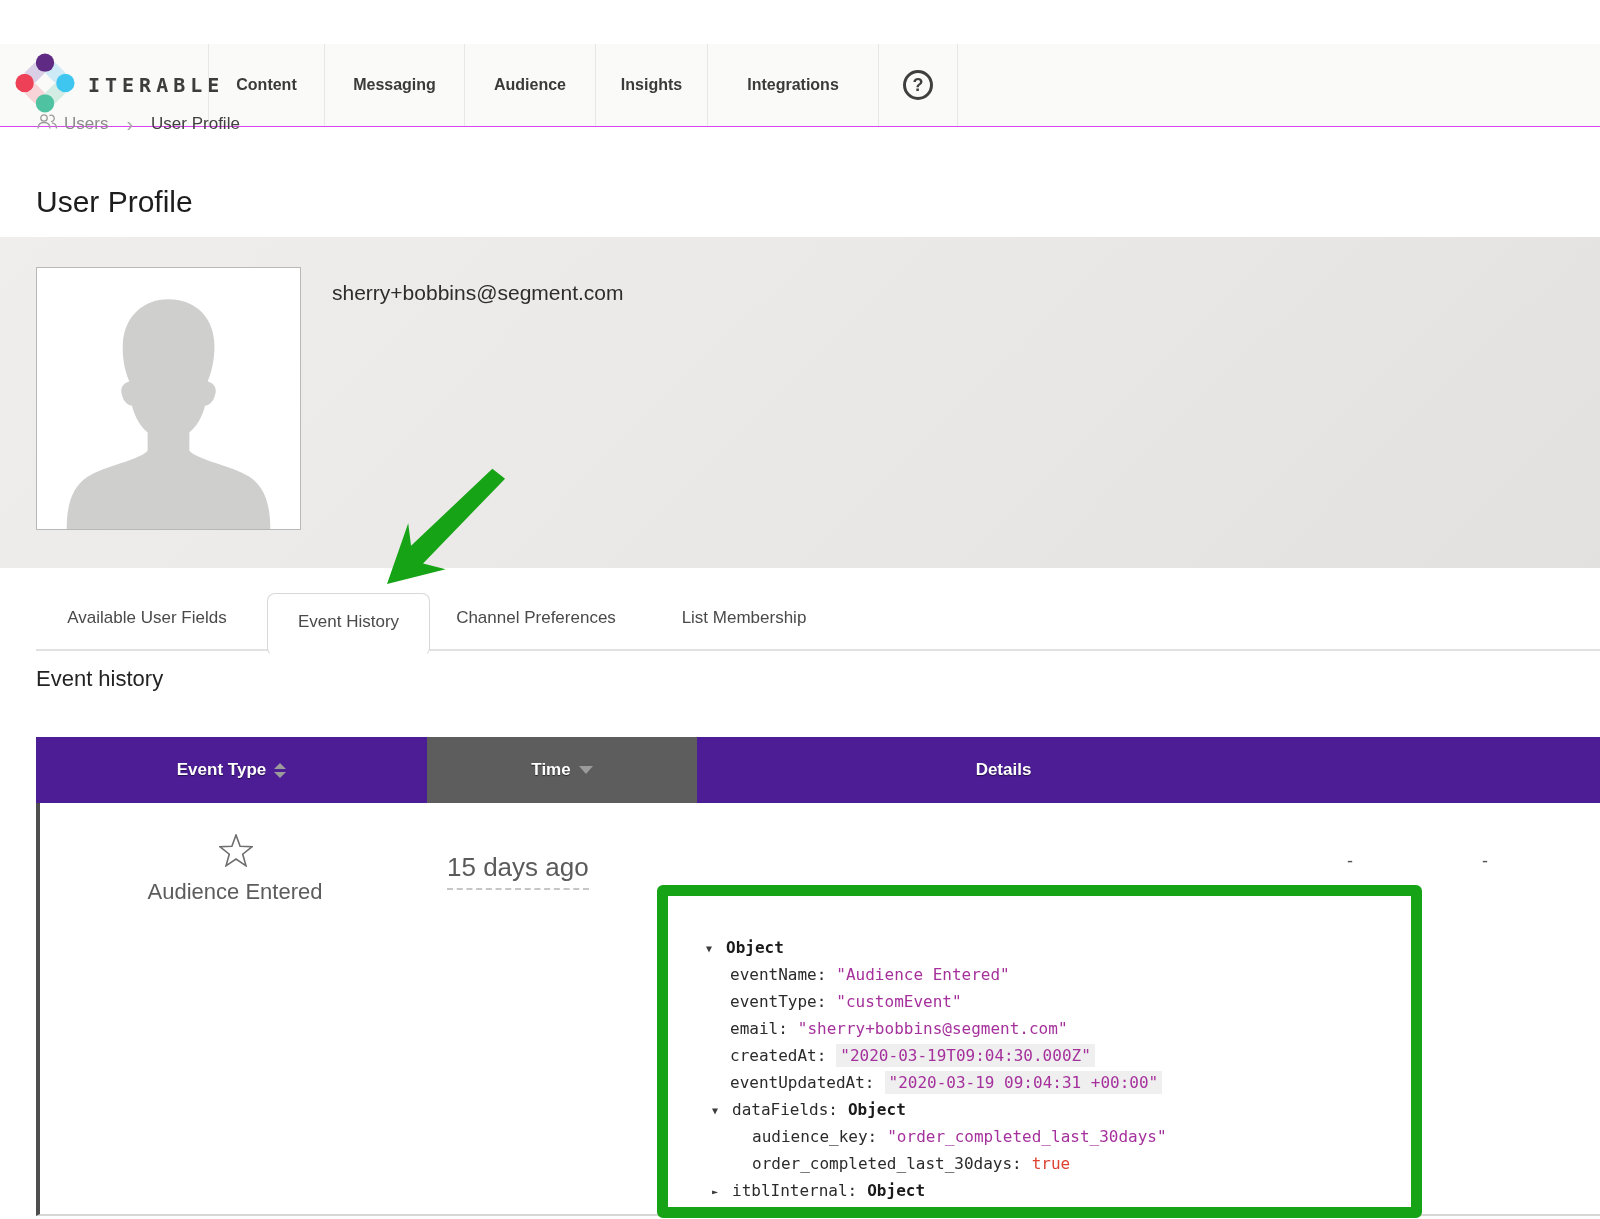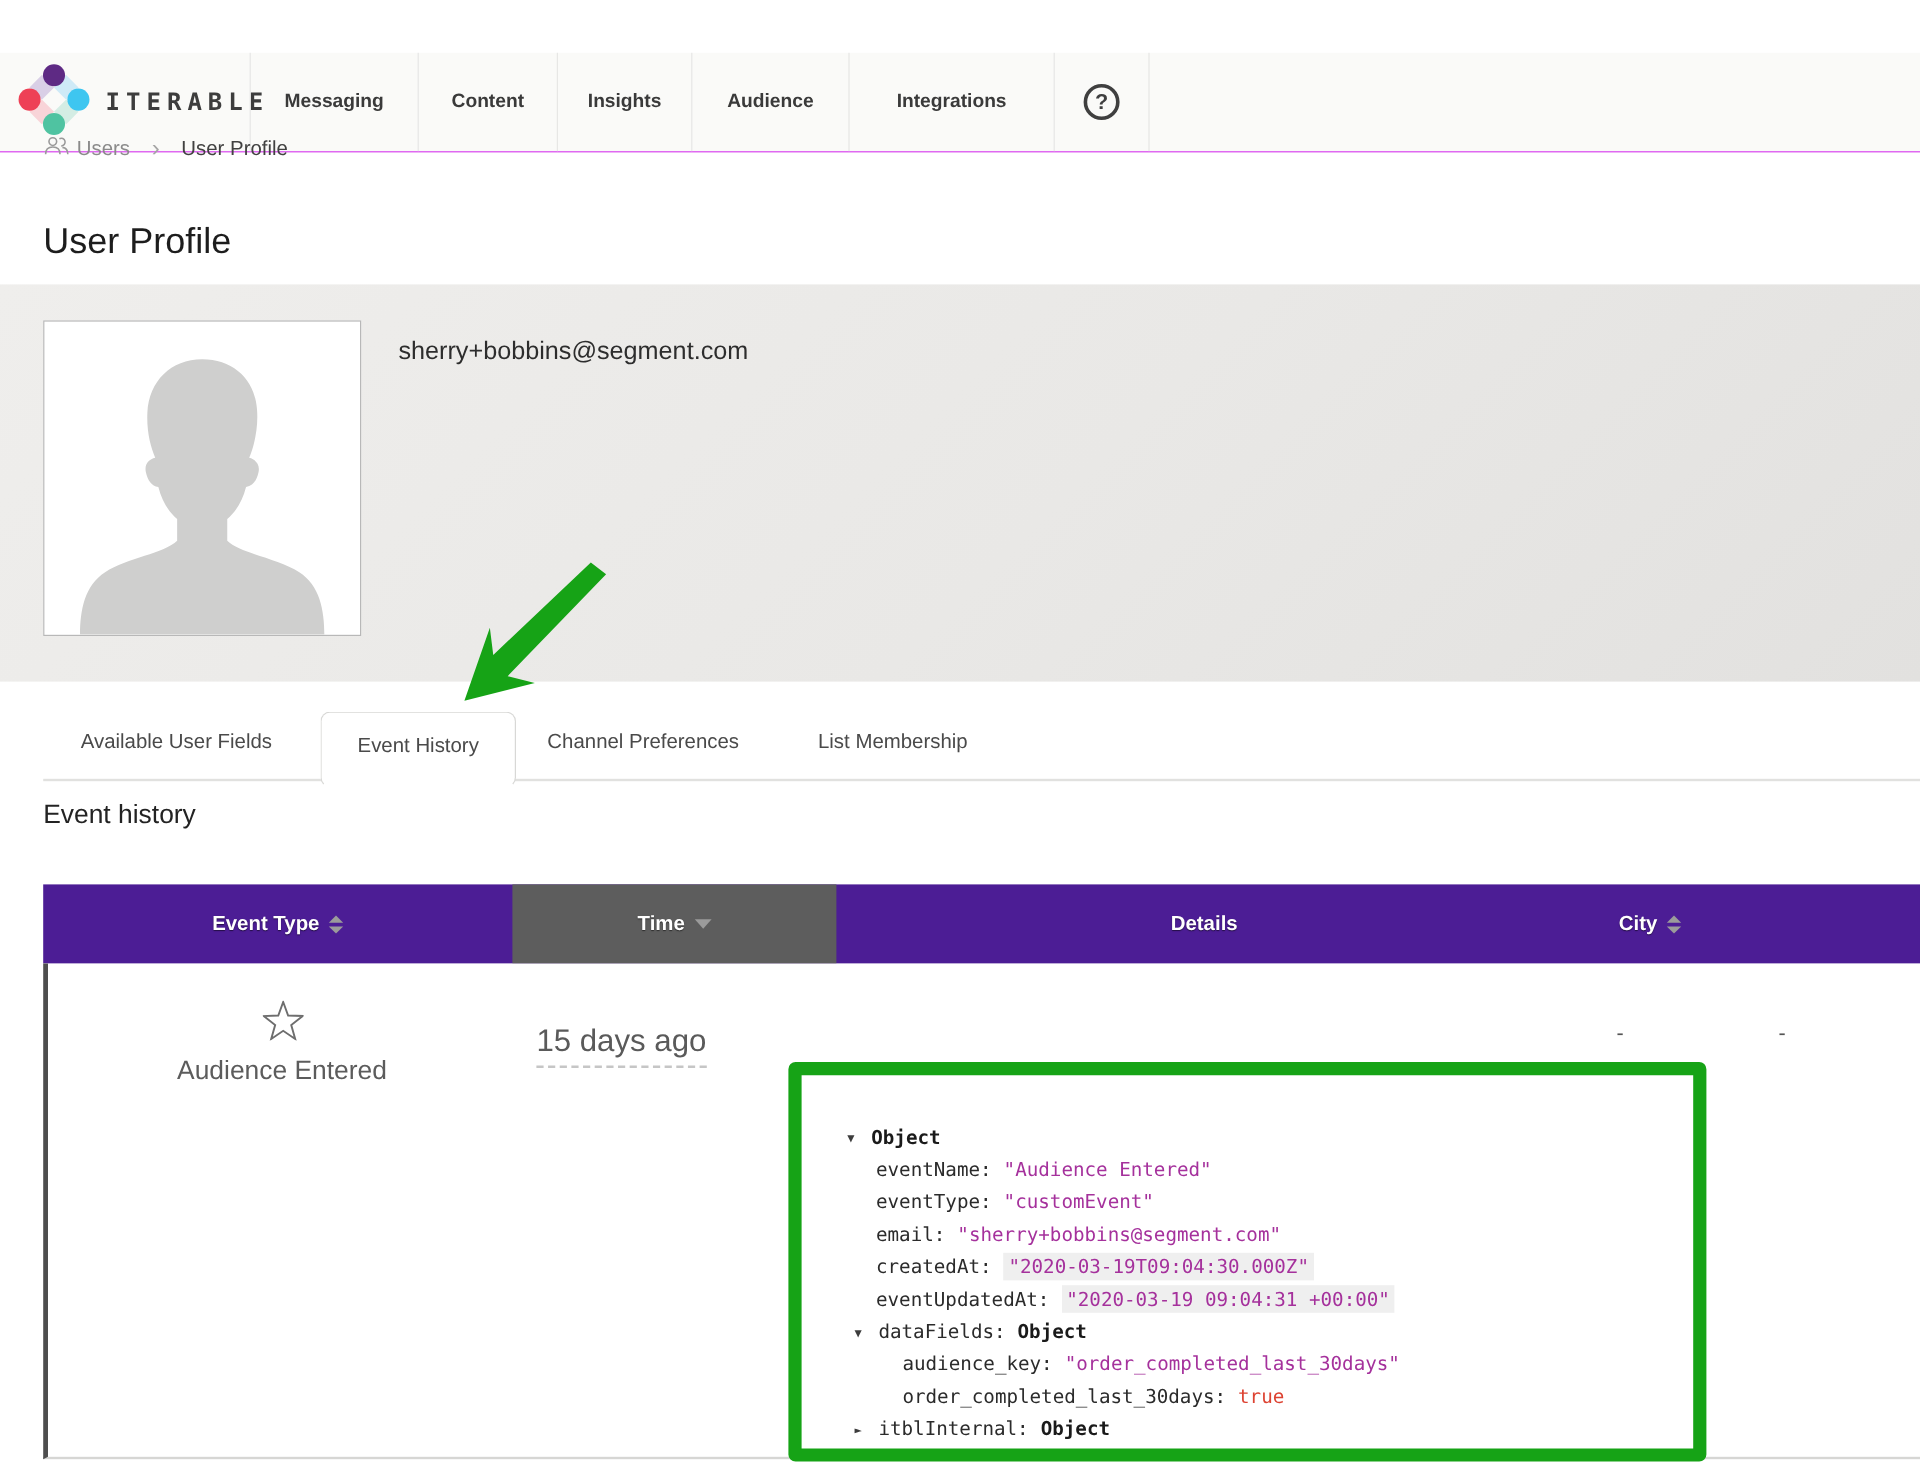--- a/index.html
+++ b/index.html
@@ -109,24 +109,24 @@
           <rect x="14" y="35" width="15" height="15" fill="#f8d4d8" transform="rotate(45 21.5 42.5)"></rect>
           <rect x="35" y="35" width="15" height="15" fill="#d4ede4" transform="rotate(45 42.5 42.5)"></rect>
           <circle cx="32" cy="11" r="9.5" fill="#5e2a84"></circle>
           <circle cx="11" cy="32" r="9.5" fill="#ee4056"></circle>
           <circle cx="53" cy="32" r="9.5" fill="#3ec6f0"></circle>
           <circle cx="32" cy="53" r="9.5" fill="#4fc3a1"></circle>
         </svg>
       </span>
       <span class="brand-word">ITERABLE</span>
     </div>
+    <div class="nav-item w-content">Content</div>
     <div class="nav-item w-messaging">Messaging</div>
-    <div class="nav-item w-content">Content</div>
+    <div class="nav-item w-audience">Audience</div>
     <div class="nav-item w-insights">Insights</div>
-    <div class="nav-item w-audience">Audience</div>
     <div class="nav-item w-integrations">Integrations</div>
     <div class="help-cell">
       <span class="help-ring">?</span>
     </div>
   </div>
 
   <div class="breadcrumb">
     <span class="crumb-root">
       <span>
         <svg width="22" height="17" viewBox="0 0 22 17" fill="none" stroke="#9a9a9a" stroke-width="1.3">
@@ -170,27 +170,20 @@
             <i class="down"></i>
           </span>
       </div>
       <div class="th th-time">
         <span>Time</span>
         <span class="sort-desc"></span>
       </div>
       <div class="th th-details">
         <span>Details</span>
       </div>
-      <div class="th th-city">
-        <span>City</span>
-        <span class="sort-both">
-            <i class="up"></i>
-            <i class="down"></i>
-          </span>
-      </div>
     </div>
 
     <div class="trow">
       <span class="star">
         <svg width="34" height="33" viewBox="0 0 34 33" fill="none" stroke="#6e6e6e" stroke-width="1.6" stroke-linejoin="miter">
           <polygon points="17,1 21.1,12.3 33.2,12.7 23.7,20.2 27,31.8 17,25 7,31.8 10.3,20.2 0.8,12.7 12.9,12.3"></polygon>
         </svg>
       </span>
       <div class="etype-label">Audience Entered</div>
       <div class="time-ago">15 days ago</div>

